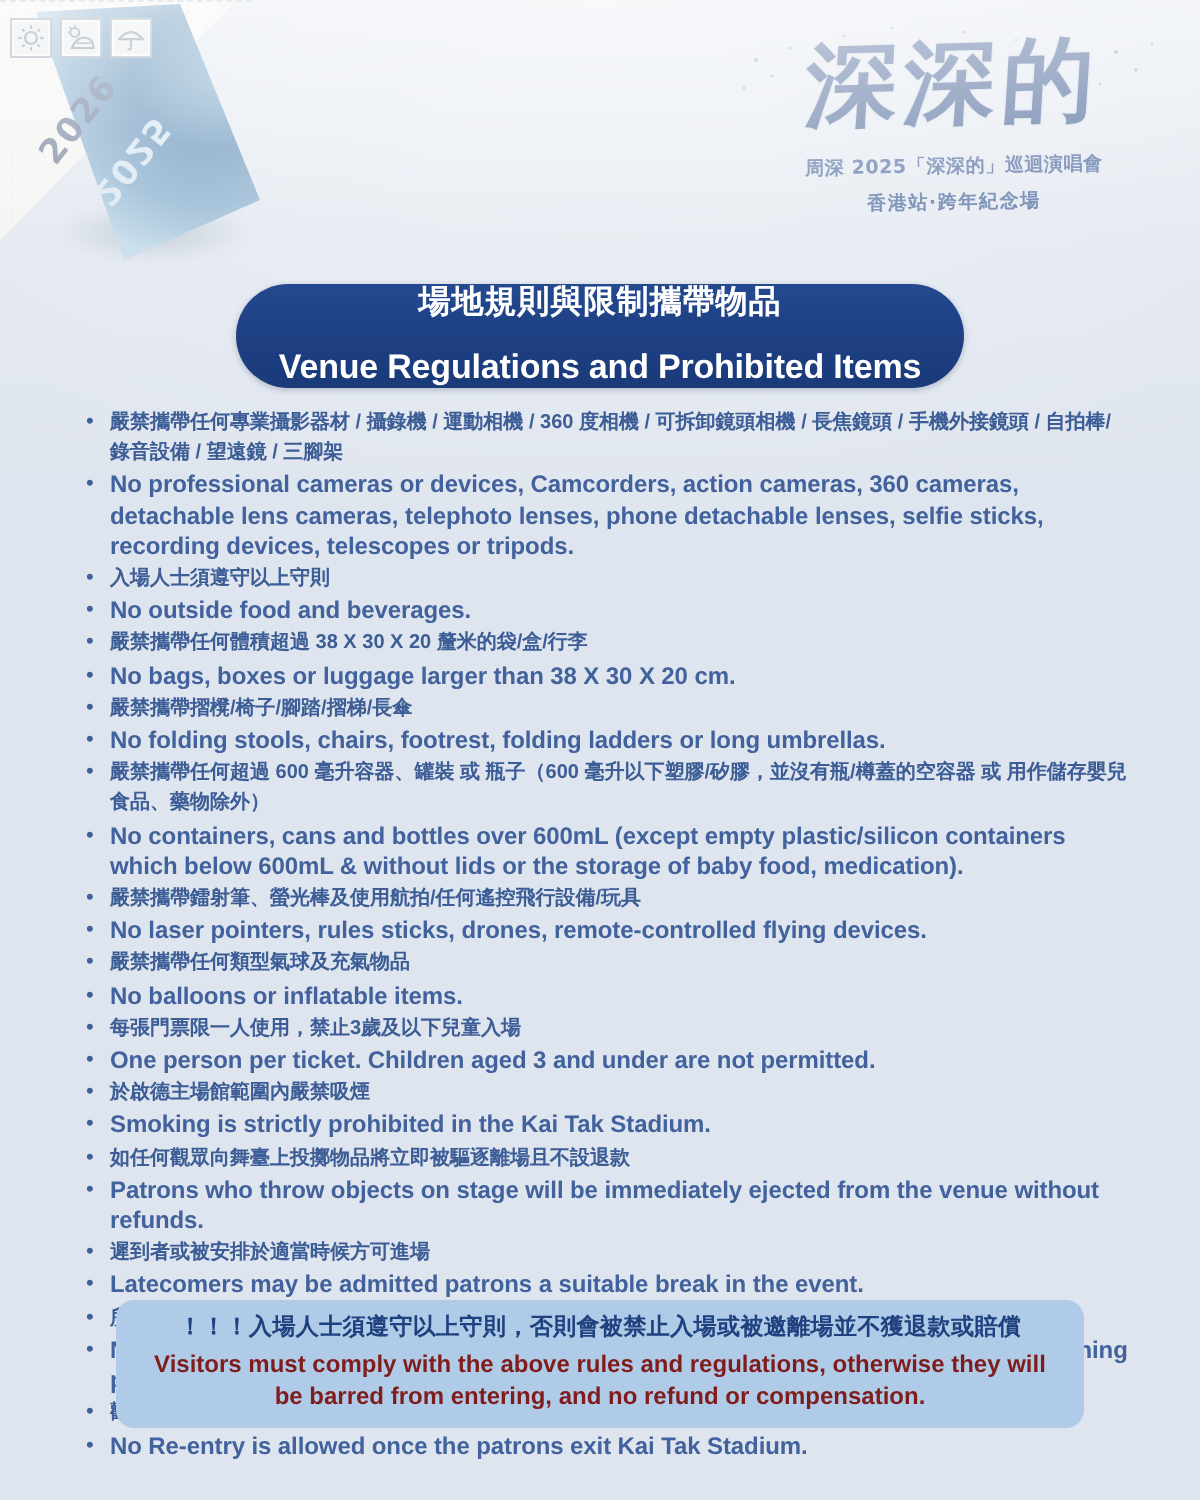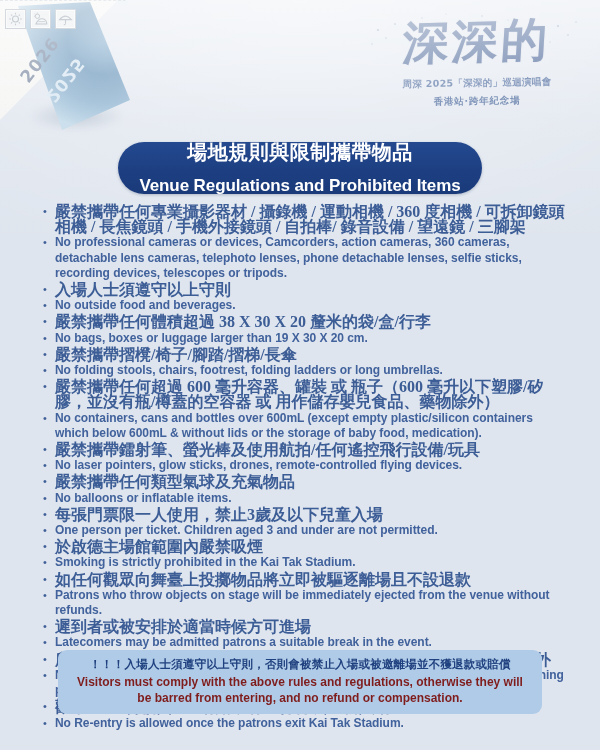--- a/index.html
+++ b/index.html
@@ -169,21 +169,21 @@
     border-radius: 26px;
     z-index: 6;
     display: flex;
     flex-direction: column;
     align-items: center;
     justify-content: center;
     box-shadow: 0 1px 3px rgba(20,40,80,0.25);
   }
   .header-zh {
     color: #ffffff;
-    font-size: 20px;
+    font-size: 16px;
     font-weight: 700;
     letter-spacing: .5px;
     line-height: 1.1;
   }
   .header-en {
     color: #ffffff;
     font-size: 17px;
     font-weight: 700;
     letter-spacing: -.1px;
     line-height: 1.15;
@@ -209,25 +209,24 @@
     line-height: 15px;
     color: #3f6099;
     text-align: left;
     padding-left: 3px;
   }
   .rule .txt {
     flex: 1 1 auto;
     line-height: 15.2px;
   }
   .rule.zh .txt {
-    font-size: 16px;
+    font-size: 10px;
     font-weight: 700;
     color: #3c5d96;
     letter-spacing: 0px;
-    font-family: Liberation Serif, serif;
   }
   .rule.en .txt {
     font-size: 12px;
     font-weight: 700;
     color: #41629c;
     letter-spacing: -.05px;
   }
 
   
   .notice {
@@ -349,21 +348,21 @@
     <div class="rule en">
       <span class="dot">•</span>
       <span class="txt">No outside food and beverages.</span>
     </div>
     <div class="rule zh">
       <span class="dot">•</span>
       <span class="txt">嚴禁攜帶任何體積超過 38 X 30 X 20 釐米的袋/盒/行李</span>
     </div>
     <div class="rule en">
       <span class="dot">•</span>
-      <span class="txt">No bags, boxes or luggage larger than 19 X 30 X 20 cm.</span>
+      <span class="txt">No bags, boxes or luggage larger than 38 X 30 X 20 cm.</span>
     </div>
     <div class="rule zh">
       <span class="dot">•</span>
       <span class="txt">嚴禁攜帶摺櫈/椅子/腳踏/摺梯/長傘</span>
     </div>
     <div class="rule en">
       <span class="dot">•</span>
       <span class="txt">No folding stools, chairs, footrest, folding ladders or long umbrellas.</span>
     </div>
     <div class="rule zh">
@@ -373,21 +372,21 @@
     <div class="rule en">
       <span class="dot">•</span>
       <span class="txt">No containers, cans and bottles over 600mL (except empty plastic/silicon containers which below 600mL &amp; without lids or the storage of baby food, medication).</span>
     </div>
     <div class="rule zh">
       <span class="dot">•</span>
       <span class="txt">嚴禁攜帶鐳射筆、螢光棒及使用航拍/任何遙控飛行設備/玩具</span>
     </div>
     <div class="rule en">
       <span class="dot">•</span>
-      <span class="txt">No laser pointers, glow sticks, drones, remote-controlled flying devices.</span>
+      <span class="txt">No laser pointers, rules sticks, drones, remote-controlled flying devices.</span>
     </div>
     <div class="rule zh">
       <span class="dot">•</span>
       <span class="txt">嚴禁攜帶任何類型氣球及充氣物品</span>
     </div>
     <div class="rule en">
       <span class="dot">•</span>
       <span class="txt">No balloons or inflatable items.</span>
     </div>
     <div class="rule zh">

